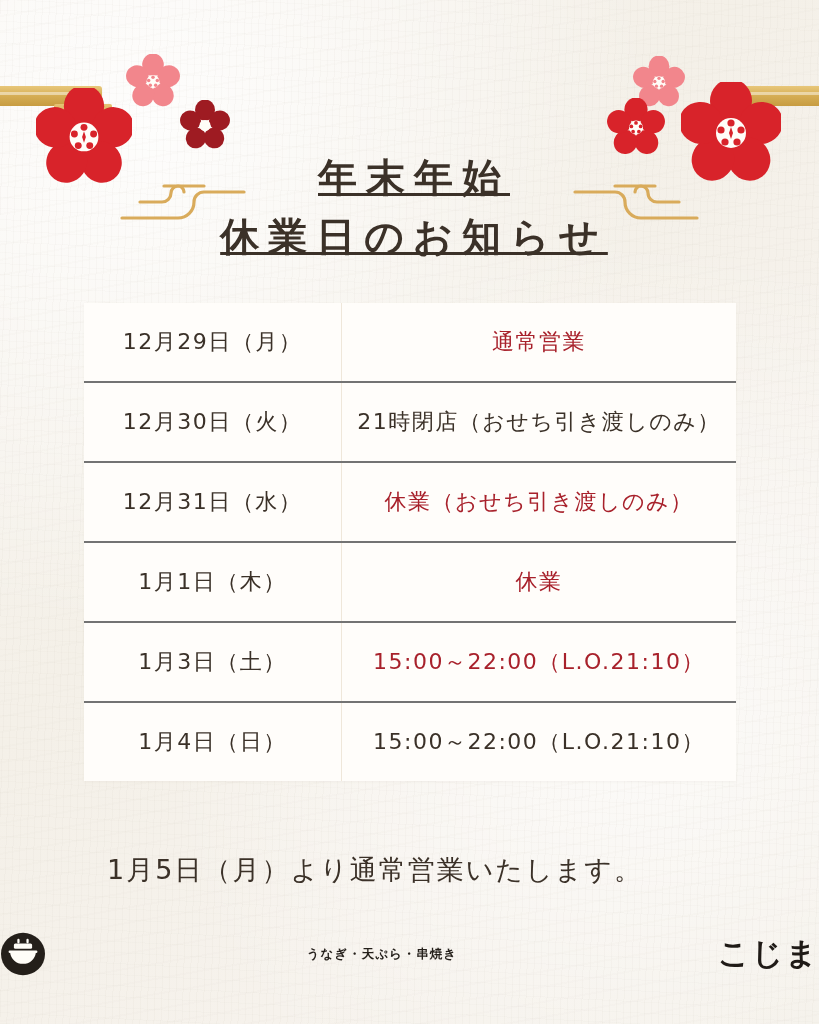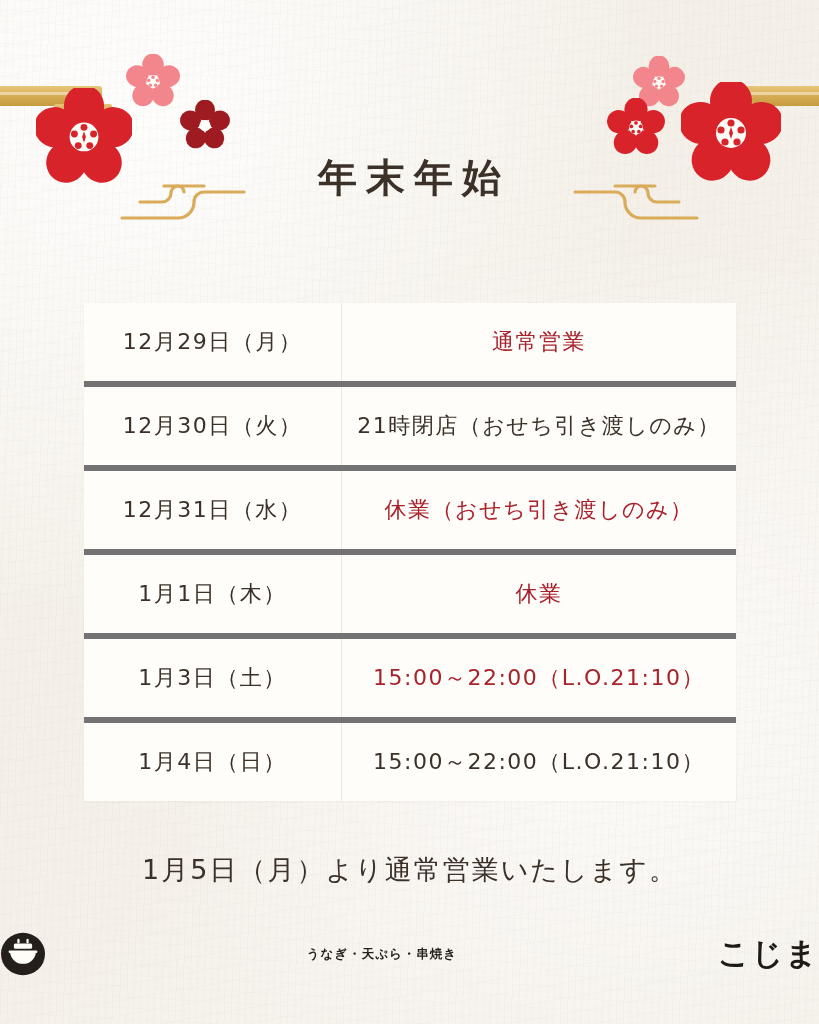--- a/index.html
+++ b/index.html
@@ -85,41 +85,42 @@
     width: 819px;
     text-align: center;
     color: #3a3027;
   }
   .title-line {
     font-family: "DejaVu Sans", "Liberation Sans", sans-serif;
     font-weight: bold;
     letter-spacing: 9px;
     text-indent: 9px;
     color: #3b3128;
+    text-decoration: underline;
   }
   .title-line.l1 { font-size: 39px; line-height: 56px; }
   .title-line.l2 { font-size: 39px; line-height: 62px; }
 
   
   .table-wrap {
     position: absolute;
     left: 84px;
     top: 303px;
     width: 652px;
     background: #fffdfa;
     box-shadow: 0 1px 3px rgba(120,105,85,0.06);
   }
   table.schedule {
     width: 100%;
     border-collapse: collapse;
     table-layout: fixed;
   }
   table.schedule td {
     height: 76px;
-    border-bottom: 6px solid #737373;
+    border-bottom: 2px solid #737373;
     font-family: "DejaVu Sans", "Liberation Sans", sans-serif;
     font-size: 22px;
     color: #3b3128;
     text-align: center;
     vertical-align: middle;
     letter-spacing: 1.5px;
     white-space: nowrap;
   }
   table.schedule tr:last-child td { border-bottom: none; }
   td.date-cell {
@@ -136,21 +137,20 @@
   .footnote {
     position: absolute;
     left: 0;
     top: 852px;
     width: 750px;
     text-align: center;
     font-family: "DejaVu Sans", "Liberation Sans", sans-serif;
     font-size: 27px;
     letter-spacing: 2px;
     color: #3b3128;
-    padding-left: 35px;
   }
 
   
   .logo-row {
     position: absolute;
     left: 0;
     top: 932px;
     width: 819px;
     display: flex;
     align-items: center;
@@ -313,20 +313,21 @@
             <circle cx="44" cy="60" r="3.6"></circle>
           <circle cx="40" cy="48" r="3.6"></circle>
           <path d="M50 45 L52 51 L50 57 L48 51 Z"></path>
         </g>
       </svg>
     </div>
   </div>
 
   <div class="title-block">
     <div class="title-line l1">年末年始</div>
+    <div class="title-line l2">休業日のお知らせ</div>
   </div>
 
   <div class="table-wrap">
     <table class="schedule">
       <tbody>
         <tr>
           <td class="date-cell">12月29日（月）</td>
           <td class="status-cell accent bold">通常営業</td>
         </tr>
         <tr>

